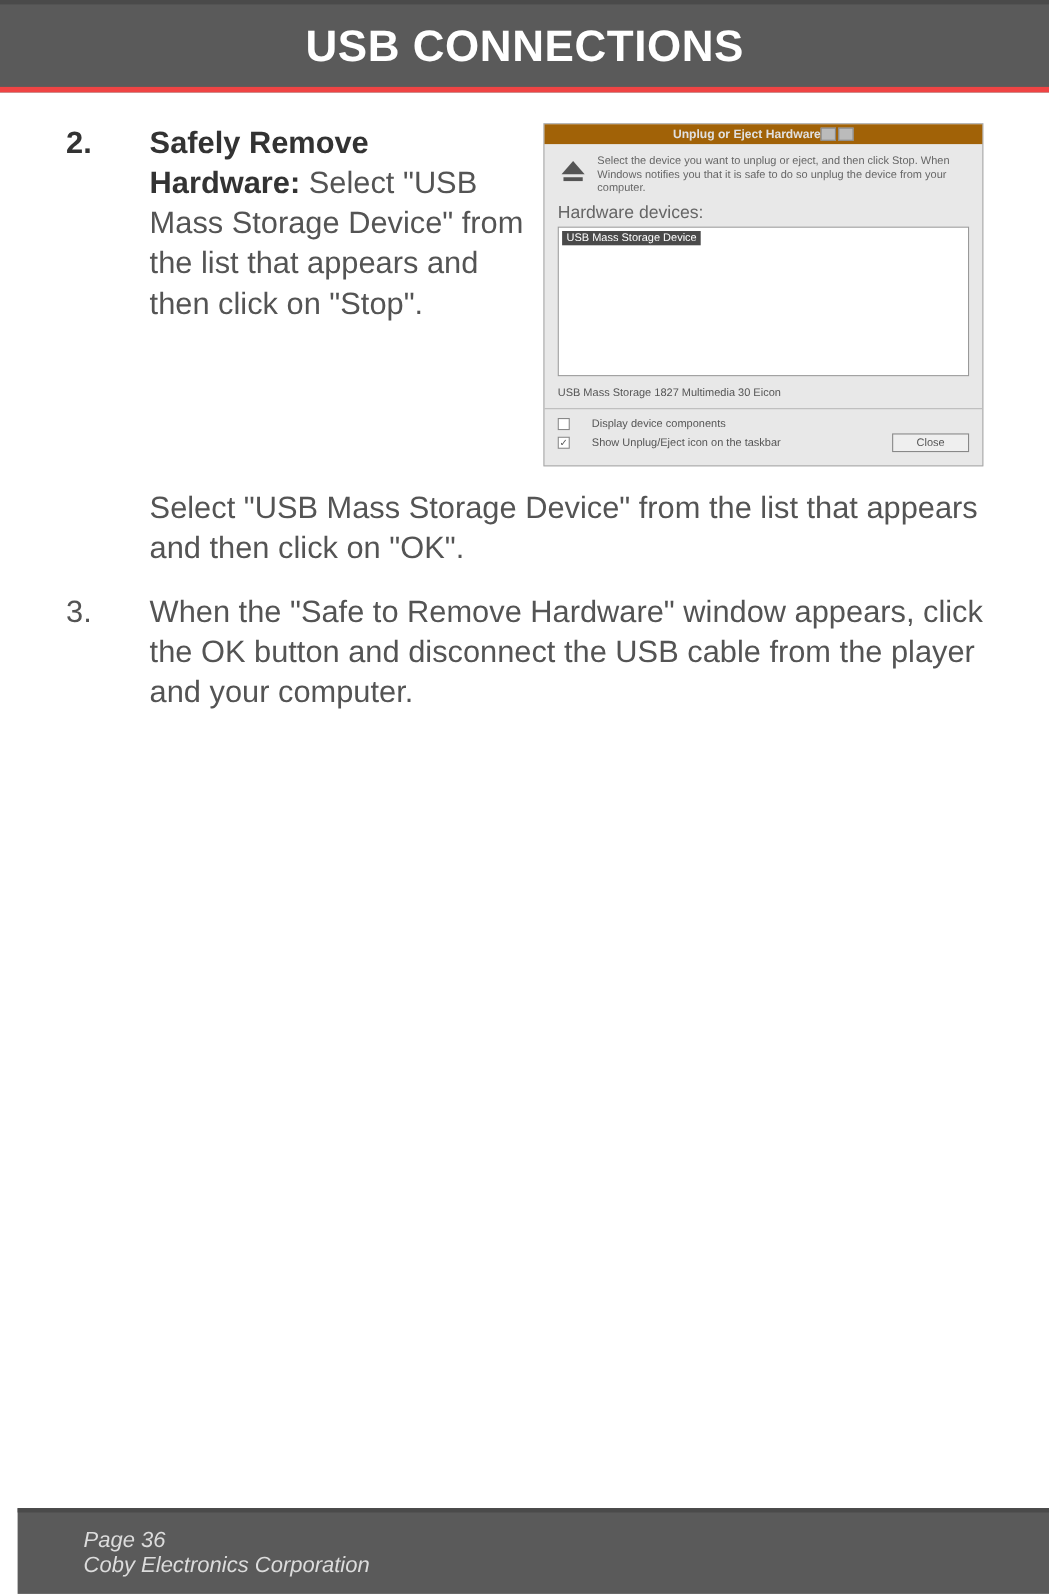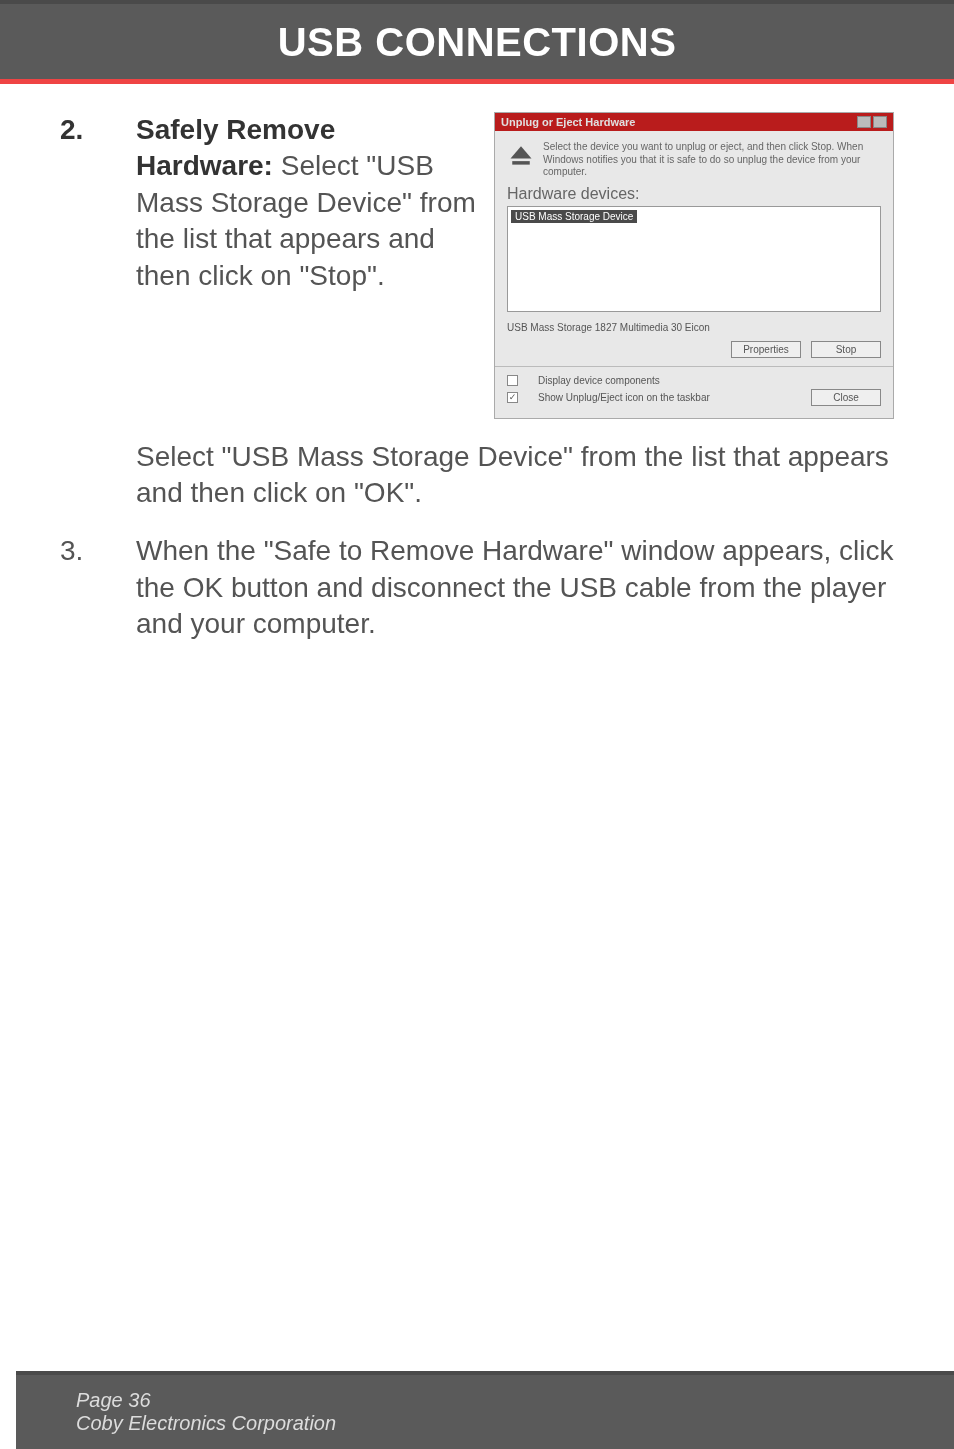--- a/index.html
+++ b/index.html
@@ -51,28 +51,28 @@
   }
   .dialog {
     border: 1px solid #aaa;
     background: #e8e8e8;
     font-family: "Segoe UI", Tahoma, sans-serif;
     font-size: 11px;
     color: #555;
     filter: blur(0.4px);
   }
   .dlg-titlebar {
-    background: #b91c1c;
+    background: #a16207;
     color: #e0e0e0;
     padding: 3px 6px;
     font-size: 11px;
     font-weight: 600;
     display: flex;
     align-items: center;
-    justify-content: space-between;
+    justify-content: center;
   }
   .dlg-titlebar .tbtns {
     display: flex; gap: 2px;
   }
   .dlg-titlebar .tbtn {
     width: 14px; height: 12px;
     background: #bbb;
     border: 1px solid #888;
   }
   .dlg-body {
@@ -96,21 +96,21 @@
     color: #666;
   }
   .dlg-label {
     font-size: 16px;
     color: #666;
     margin: 2px 0 3px 0;
   }
   .dlg-list {
     background: #fff;
     border: 1px solid #999;
-    height: 106px;
+    height: 136px;
     padding: 3px;
   }
   .dlg-list .sel {
     background: #4a4a4a;
     color: #fff;
     padding: 1px 4px;
     display: inline-block;
     font-size: 10px;
   }
   .dlg-desc {
@@ -224,24 +224,20 @@
                   <rect x="6" y="23" width="20" height="4" fill="#555"></rect>
                 </svg>
             </span>
             <span class="txt">Select the device you want to unplug or eject, and then click Stop. When Windows notifies you that it is safe to do so unplug the device from your computer.</span>
           </div>
           <div class="dlg-label">Hardware devices:</div>
           <div class="dlg-list">
             <span class="sel">USB Mass Storage Device</span>
           </div>
           <div class="dlg-desc">USB Mass Storage 1827 Multimedia 30 Eicon</div>
-          <div class="dlg-row">
-            <span class="dlg-btn">Properties</span>
-            <span class="dlg-btn">Stop</span>
-          </div>
           <div class="dlg-sep"></div>
           <div class="dlg-chk">
             <span class="box"></span>
             <span>Display device components</span>
           </div>
           <div style="display:flex;align-items:center;justify-content:space-between;">
             <div class="dlg-chk">
               <span class="box">✓</span>
               <span>Show Unplug/Eject icon on the taskbar</span>
             </div>

